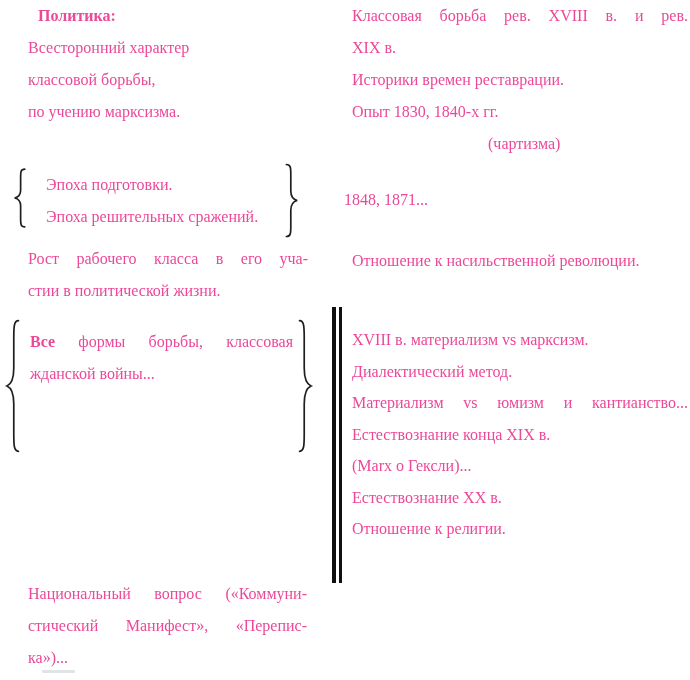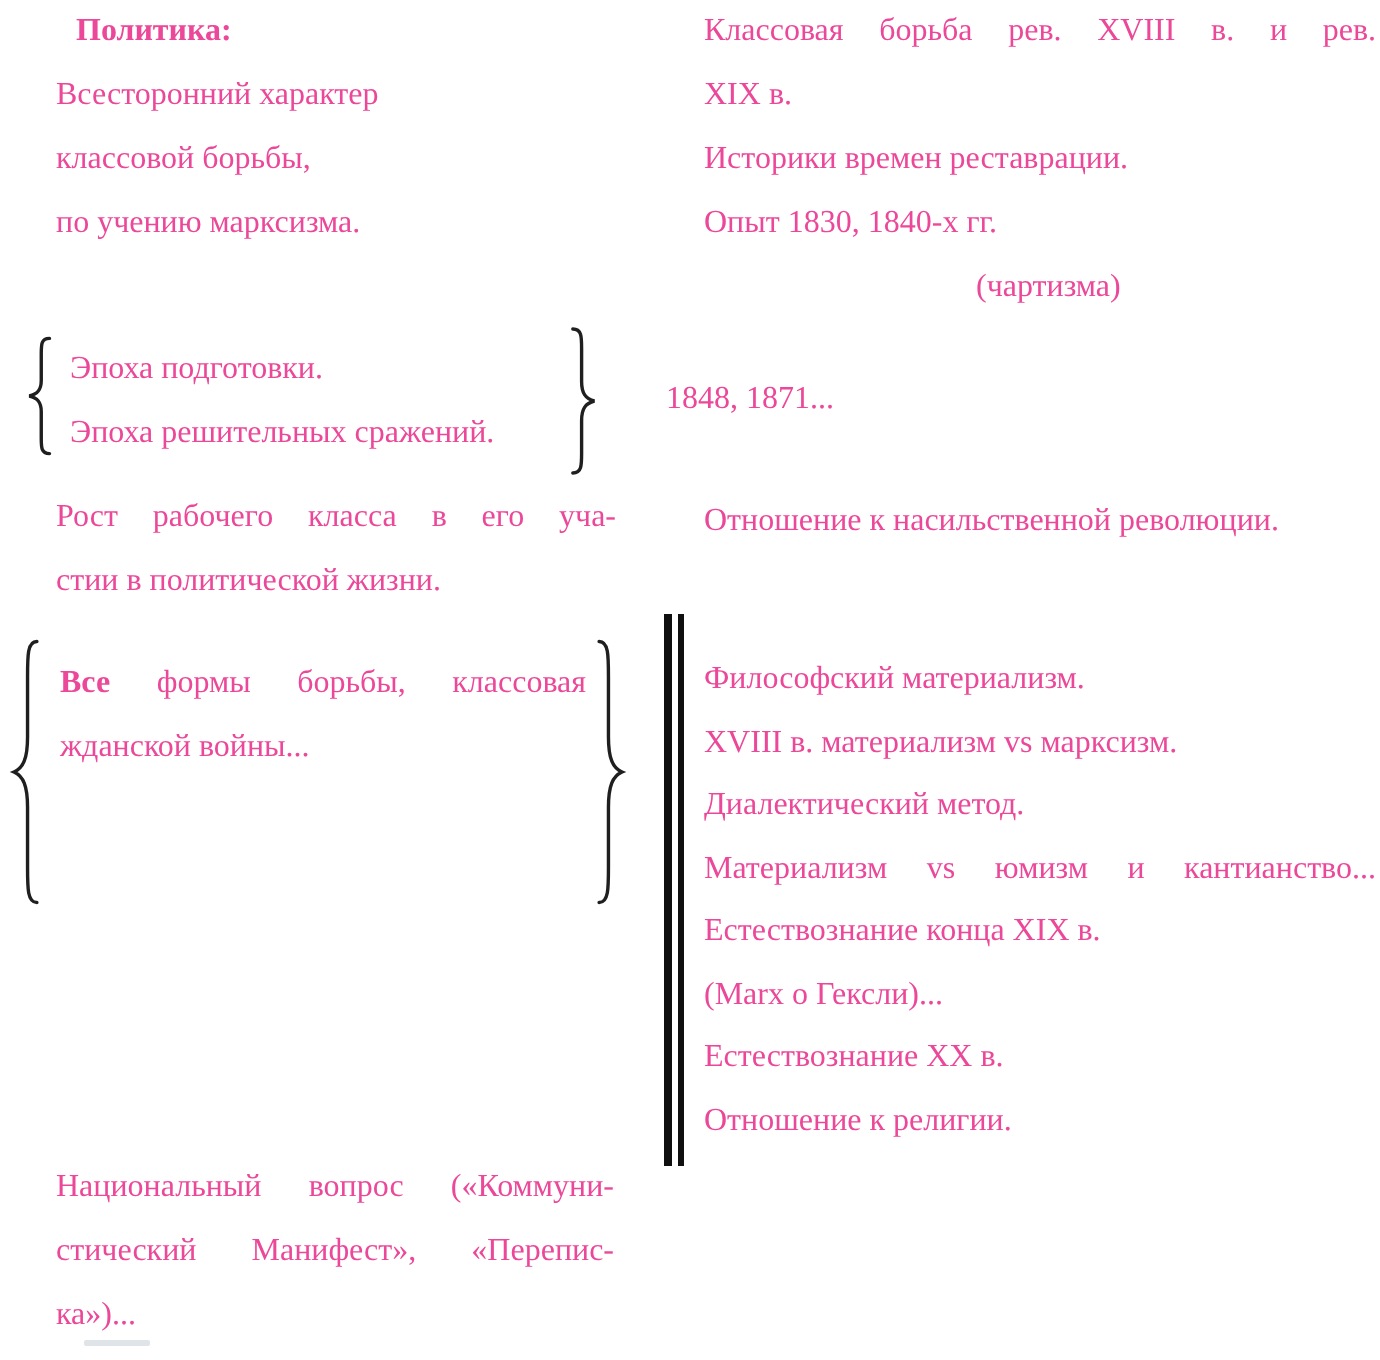--- a/index.html
+++ b/index.html
@@ -65,31 +65,31 @@
     <div class="line">Историки времен реставрации.</div>
     <div class="line">Опыт 1830, 1840-х гг.</div>
     <div class="line chartism-line">(чартизма)</div>
   </section>
 
   <span class="brace" style="left:12px; top:168px; width:15px; height:60px;">
     <svg viewBox="0 0 20 100" preserveAspectRatio="none" aria-hidden="true">
       <path d="M17 2 C11.5 2 11.5 7 11.5 15 L11.5 37 C11.5 45 9 48.5 3.5 50 C9 51.5 11.5 55 11.5 63 L11.5 85 C11.5 93 11.5 98 17 98"></path>
     </svg>
   </span>
-  <section class="blk" style="top:169px; left:35px; width:260px;">
+  <section class="blk" style="top:169px; left:46px; width:260px;">
     <div class="line">Эпоха подготовки.</div>
     <div class="line">Эпоха решительных сражений.</div>
   </section>
   <span class="brace" style="left:284px; top:163px; width:16px; height:75px;">
     <svg viewBox="0 0 20 100" preserveAspectRatio="none" aria-hidden="true">
       <path d="M3 2 C8.5 2 8.5 7 8.5 15 L8.5 37 C8.5 45 11 48.5 16.5 50 C11 51.5 8.5 55 8.5 63 L8.5 85 C8.5 93 8.5 98 3 98"></path>
     </svg>
   </span>
 
-  <section class="blk" style="top:184px; left:333px; width:336px;">
+  <section class="blk" style="top:184px; left:344px; width:336px;">
     <div class="line">1848, 1871...</div>
   </section>
 
   <section class="blk" style="top:243px; left:28px; width:280px;">
     <div class="line just">Рост рабочего класса в его уча-</div>
     <div class="line">стии в политической жизни.</div>
   </section>
 
   <section class="blk" style="top:245px; left:352px; width:338px;">
     <div class="line">Отношение к насильственной революции.</div>
@@ -106,21 +106,20 @@
   </section>
   <span class="brace" style="left:297px; top:318px; width:17px; height:136px;">
     <svg viewBox="0 0 20 100" preserveAspectRatio="none" aria-hidden="true">
       <path d="M3 2 C8.5 2 8.5 7 8.5 15 L8.5 37 C8.5 45 11 48.5 16.5 50 C11 51.5 8.5 55 8.5 63 L8.5 85 C8.5 93 8.5 98 3 98"></path>
     </svg>
   </span>
 
   <div class="double-rule"></div>
 
   <section class="blk lh315" style="top:324px; left:352px; width:336px;">
-    <div class="line">Философский материализм.</div>
     <div class="line">XVIII в. материализм vs марксизм.</div>
     <div class="line">Диалектический метод.</div>
     <div class="line just">Материализм vs юмизм и кантианство...</div>
     <div class="line">Естествознание конца XIX в.</div>
     <div class="line">(Marx о Гексли)...</div>
     <div class="line">Естествознание XX в.</div>
     <div class="line">Отношение к религии.</div>
   </section>
 
   <section class="blk" style="top:578px; left:28px; width:279px;">

